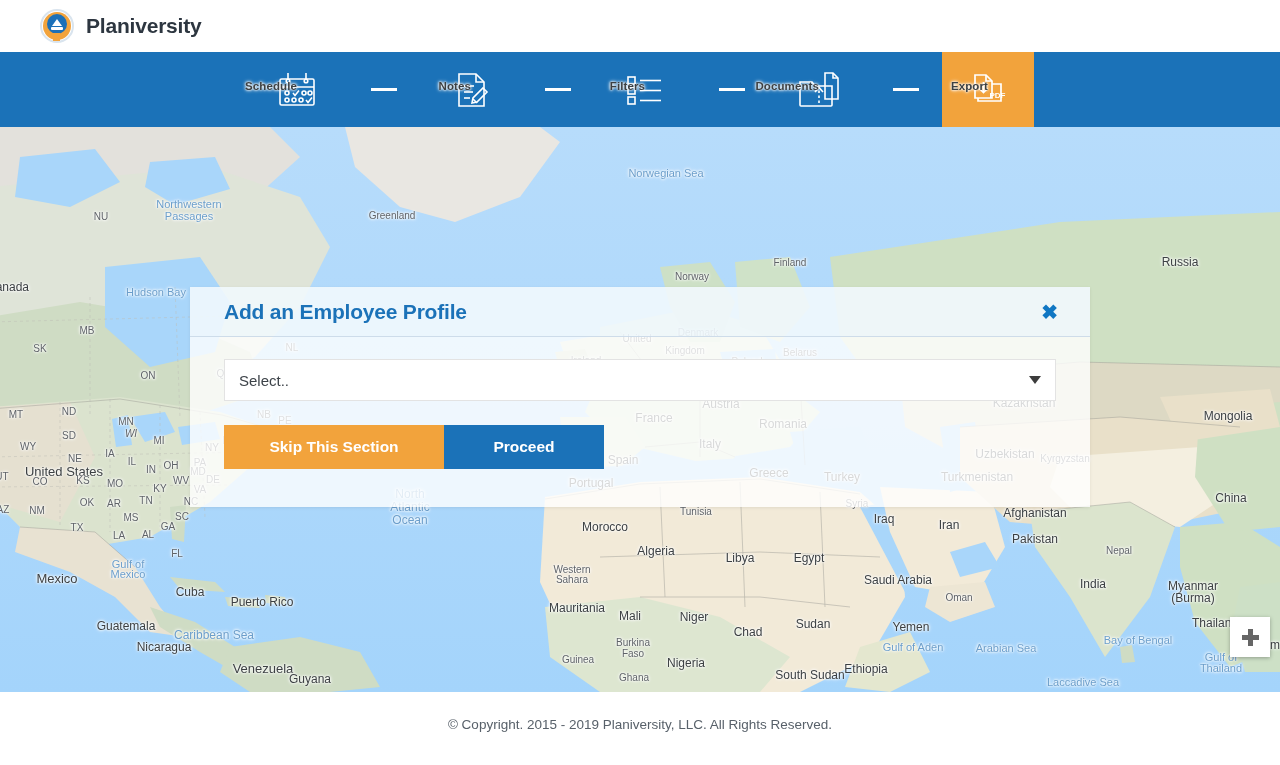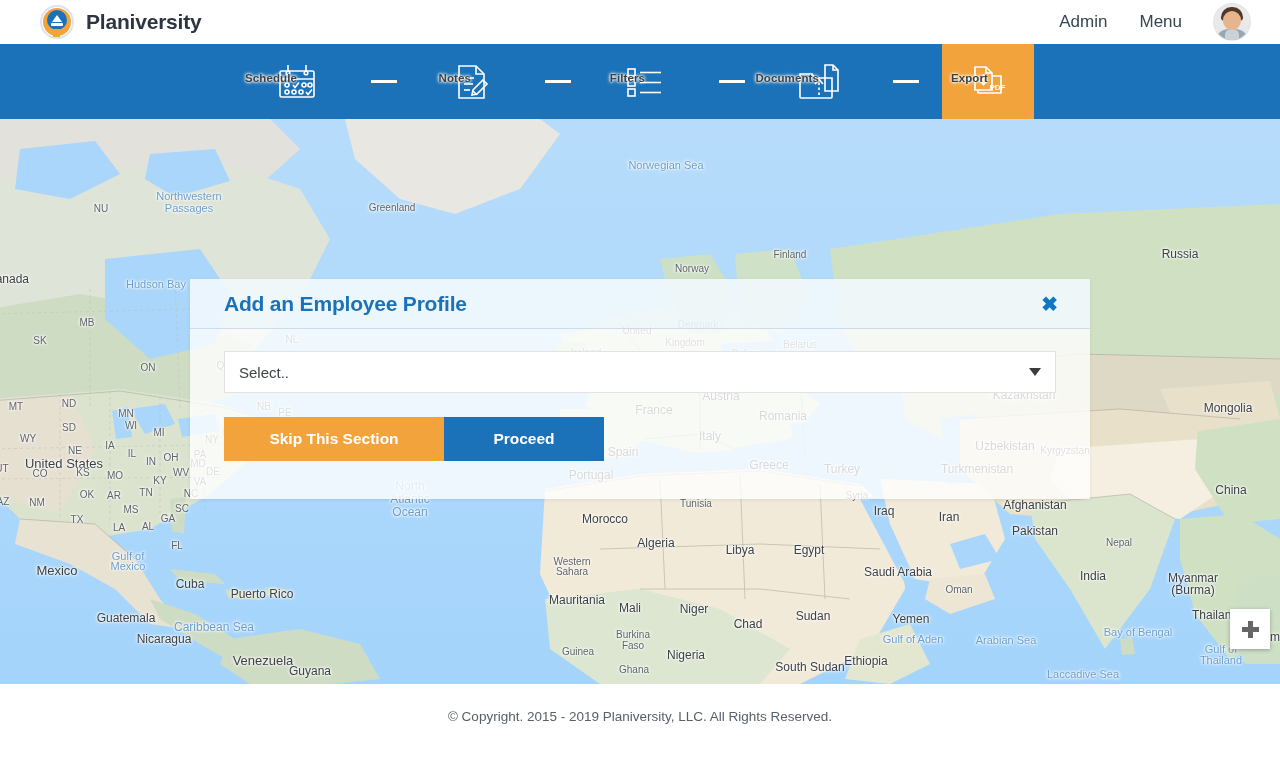--- a/index.html
+++ b/index.html
@@ -5,21 +5,21 @@
   * { box-sizing: border-box; margin: 0; padding: 0; }
   html, body {
     width: 1280px; height: 765px;
     font-family: "Liberation Sans", sans-serif;
     overflow: hidden;
     background: #ffffff;
   }
 
   
   .header {
-    height: 44px; width: 1280px;
+    height: 52px; width: 1280px;
     background: #ffffff;
     display: flex; align-items: center;
     position: relative; z-index: 40;
   }
   .brand { display: flex; align-items: center; margin-left: 40px; gap: 12px; }
   .logo-mark {
     width: 34px; height: 34px; position: relative; flex: 0 0 34px;
   }
   .logo-ring {
     position: absolute; inset: 0; border-radius: 50%;
@@ -186,30 +186,20 @@
       <div class="logo-ring"></div>
       <div class="logo-disc"></div>
       <div class="logo-inner"></div>
       <div class="logo-tri"></div>
       <div class="logo-bar"></div>
       <div class="logo-notch"></div>
     </div>
     <div class="brand-name">Planiversity</div>
   </div>
 
-  <div class="header-right">
-    <a class="nav-link">Admin</a>
-    <a class="nav-link">Menu</a>
-    <div class="avatar">
-      <div class="av-body"></div>
-      <div class="av-shirt"></div>
-      <div class="av-hair"></div>
-      <div class="av-face"></div>
-    </div>
-  </div>
 </div>
 
 <div class="stepnav">
 
   <div class="step">
     <div class="ico">
       <svg width="46" height="38" viewBox="0 0 46 38" fill="none" stroke="#ffffff" stroke-width="1.6">
         <line x1="14" y1="2" x2="14" y2="9"></line>
           <line x1="32" y1="2" x2="32" y2="9"></line>
         <circle cx="14" cy="10" r="1.8"></circle>
@@ -430,21 +420,21 @@
       <div class="lbl country" style="left: 8px; top: 160px;">Canada</div>
       <div class="lbl water" style="left: 156px; top: 165px;">Hudson Bay</div>
       <div class="lbl state" style="left: 87px; top: 203px;">MB</div>
       <div class="lbl state" style="left: 40px; top: 221px;">SK</div>
       <div class="lbl state" style="left: 148px; top: 248px;">ON</div>
       <div class="lbl state" style="left: 224px; top: 246px;">QC</div>
       <div class="lbl state" style="left: 292px; top: 220px;">NL</div>
       <div class="lbl state" style="left: 16px; top: 287px;">MT</div>
       <div class="lbl state" style="left: 69px; top: 284px;">ND</div>
       <div class="lbl state" style="left: 102px; top: 294px; margin-left: 24px;">MN</div>
-      <div class="lbl state" style="left: 131px; top: 306px;">WI</div>
+      <div class="lbl state" style="left: 131px; top: 306px; font-style: italic;">WI</div>
       <div class="lbl state" style="left: 159px; top: 313px;">MI</div>
       <div class="lbl state" style="left: 69px; top: 308px;">SD</div>
       <div class="lbl state" style="left: 28px; top: 319px;">WY</div>
       <div class="lbl state" style="left: 110px; top: 326px;">IA</div>
       <div class="lbl state" style="left: 75px; top: 331px;">NE</div>
       <div class="lbl state" style="left: 132px; top: 334px;">IL</div>
       <div class="lbl state" style="left: 151px; top: 342px;">IN</div>
       <div class="lbl state" style="left: 171px; top: 338px;">OH</div>
       <div class="lbl state" style="left: 212px; top: 320px;">NY</div>
       <div class="lbl state" style="left: 200px; top: 335px;">PA</div>

